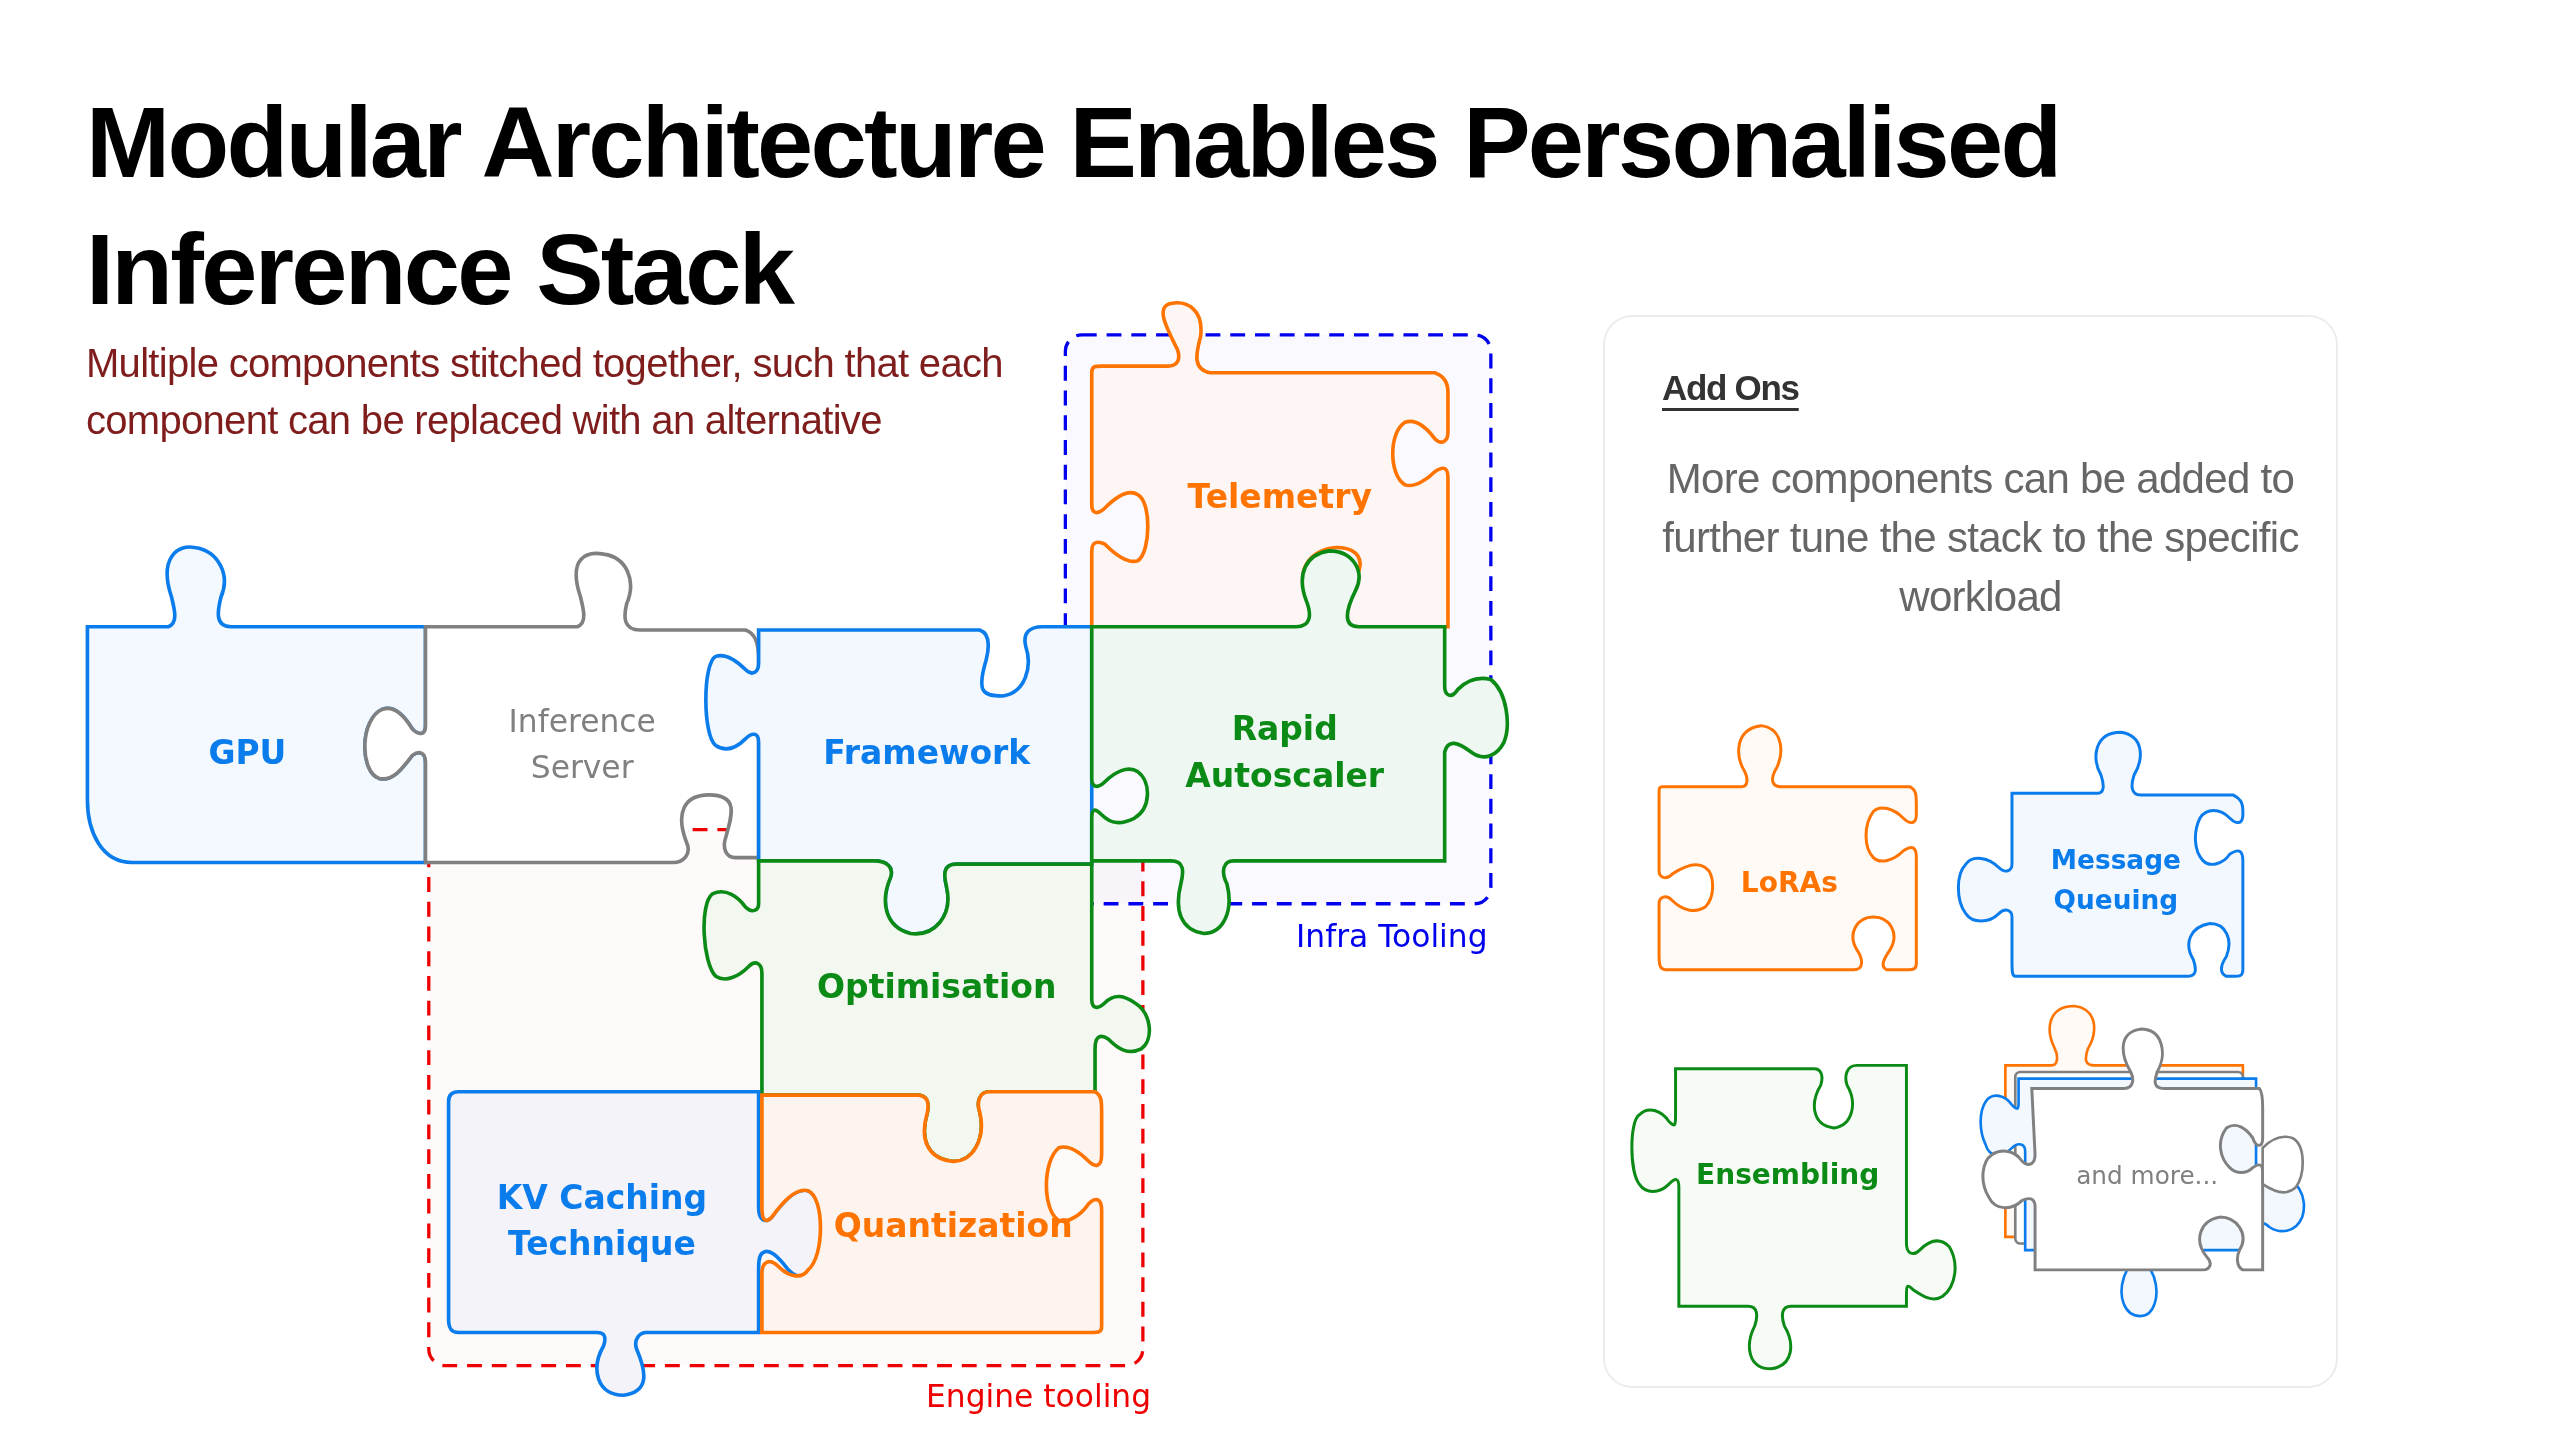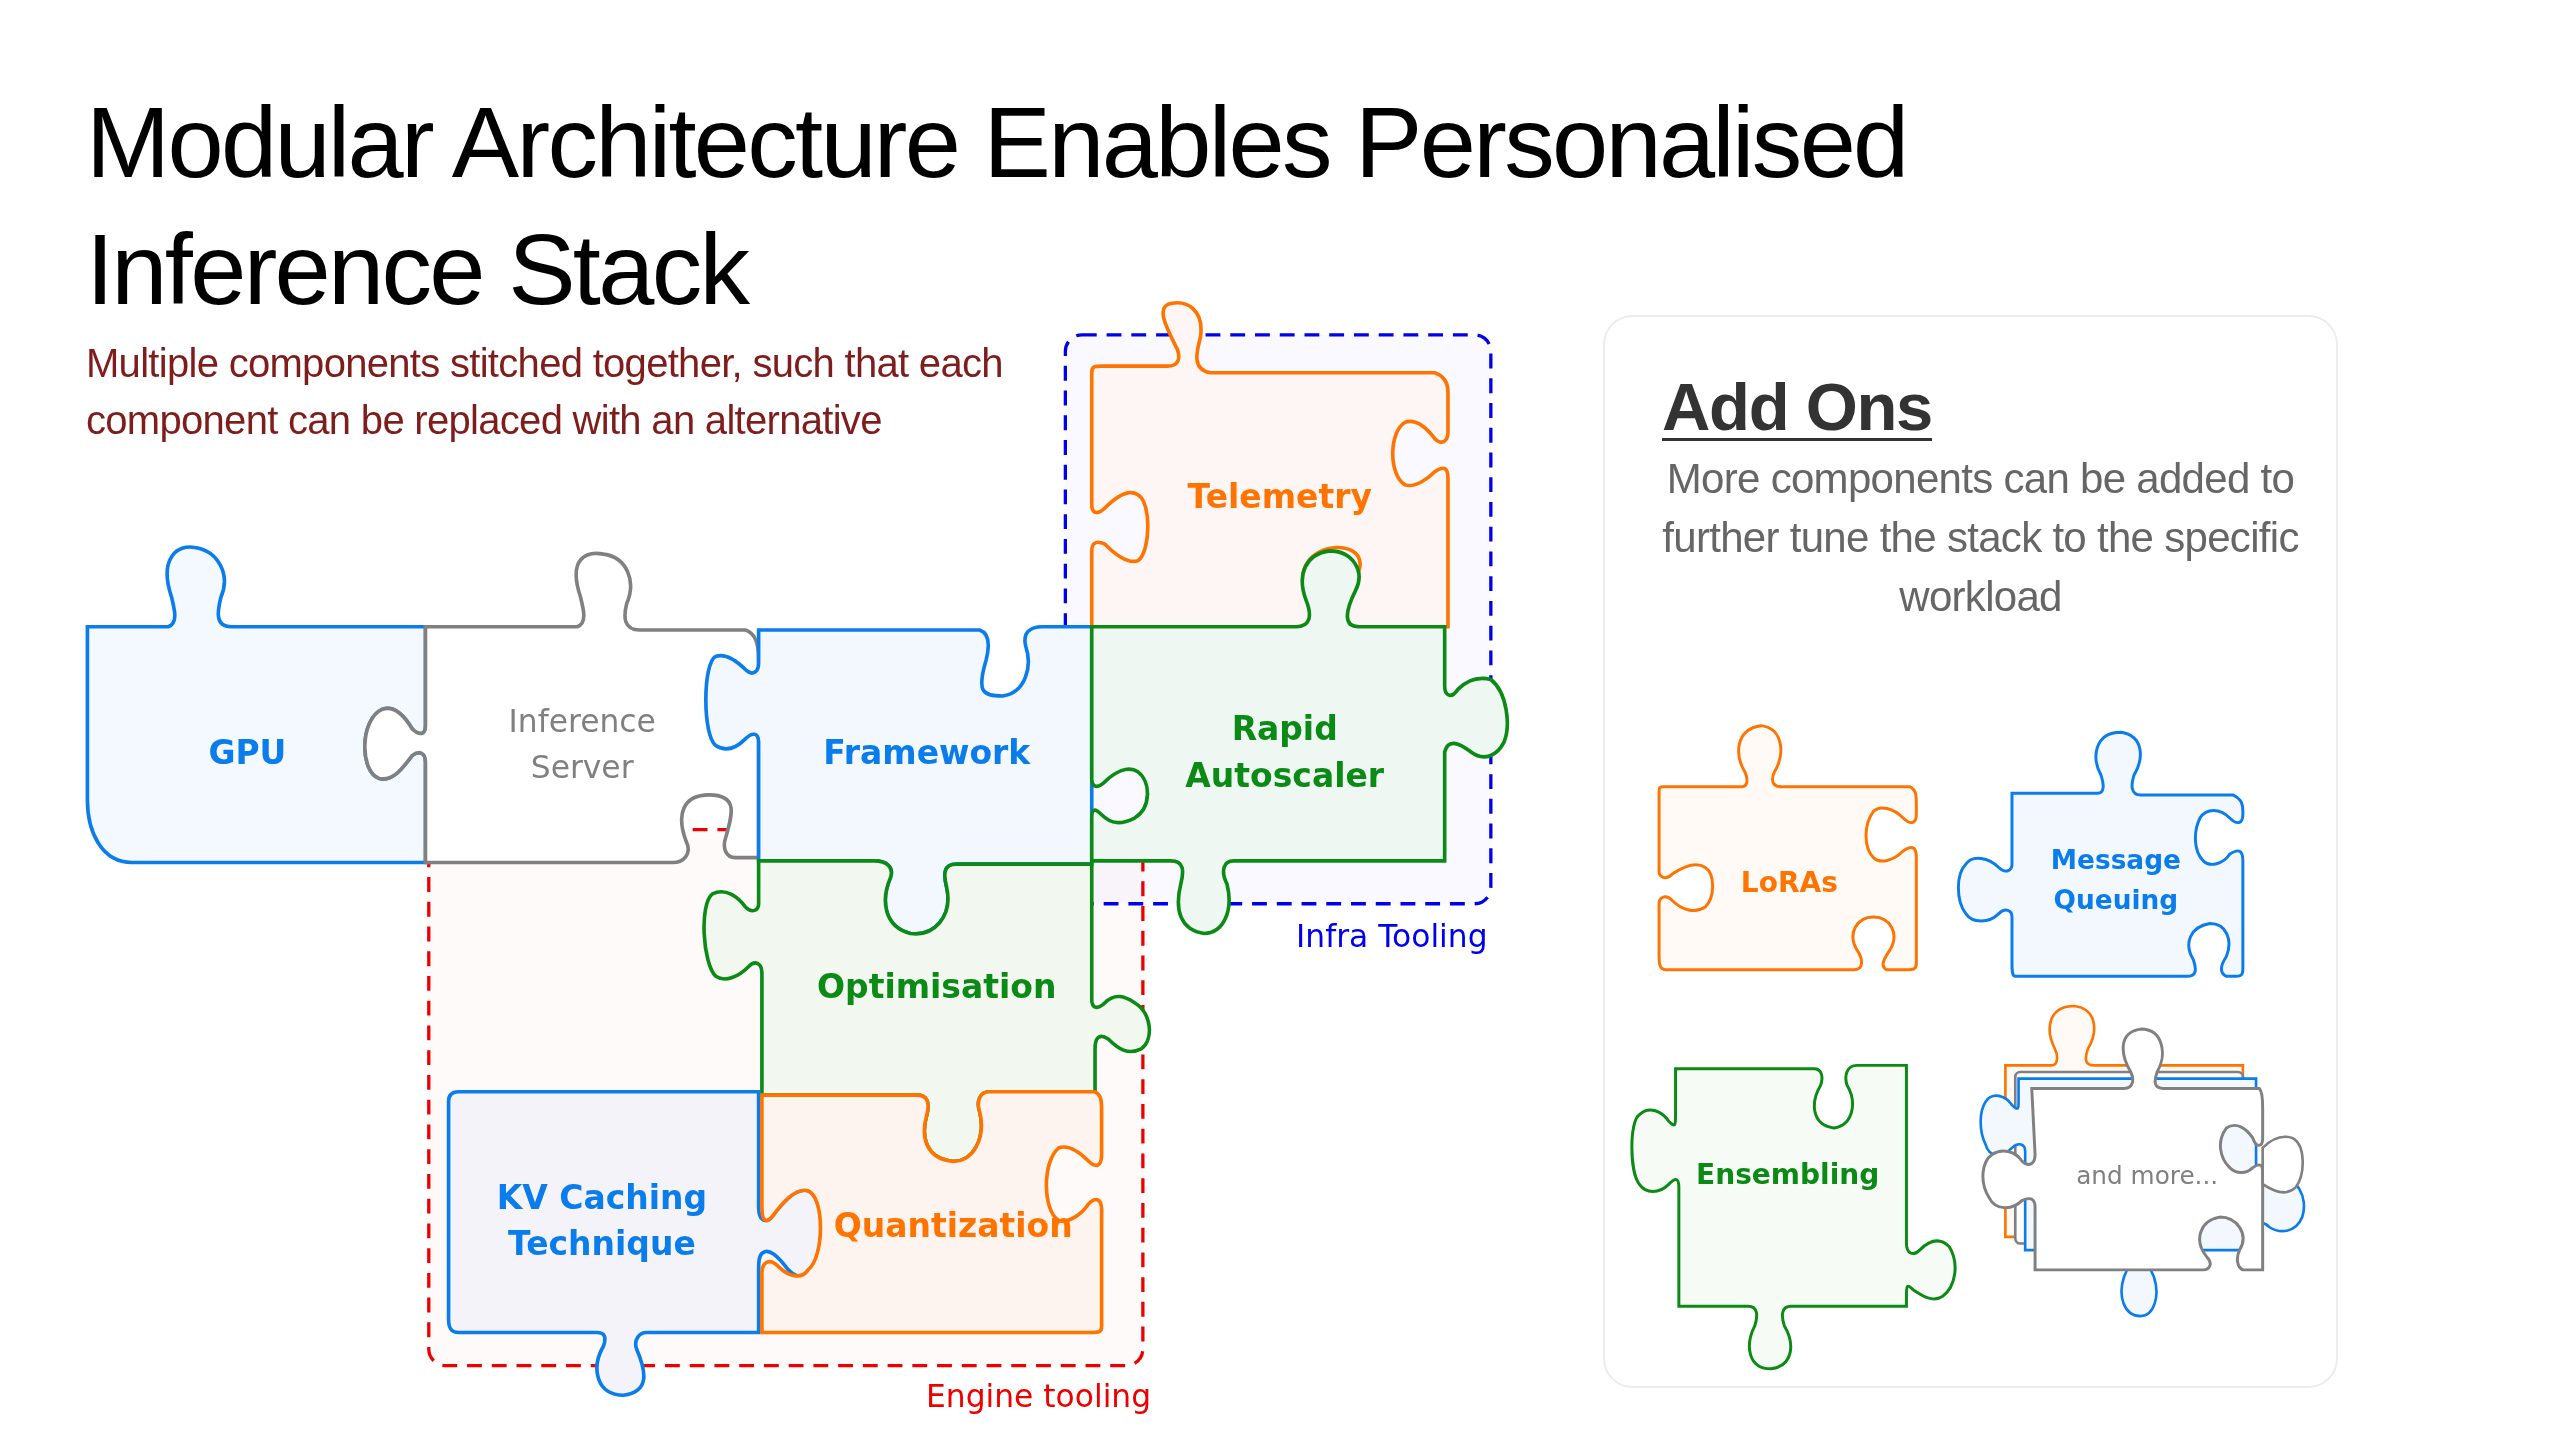--- a/index.html
+++ b/index.html
@@ -1,21 +1,21 @@
 <!DOCTYPE html>
 <html style="font-size:10.7px"><head>
 <meta charset="utf-8">
 <style>
   html, body { margin: 0; padding: 0; background: #ffffff; }
   body { width: 2576px; height: 1449px; overflow: hidden; position: relative; font-family: "Liberation Sans", sans-serif; }
-  .title { position: absolute; left: 86px; top: 79px; font-size: 101px; font-weight: 400; line-height: 127px; color: #000; letter-spacing: -2.7px; margin: 0; width: 2012px; }
+  .title { position: absolute; left: 86px; top: 79px; font-size: 101px; font-weight: 700; line-height: 127px; color: #000; letter-spacing: -2.7px; margin: 0; width: 2012px; }
   .subtitle { position: absolute; left: 86px; top: 335px; width: 926px; font-size: 40px; line-height: 57px; color: #7f1d1d; letter-spacing: -0.7px; }
   svg.diagram { position: absolute; left: 0; top: 0; width: 2576px; height: 1449px; }
   .card { position: absolute; left: 1603px; top: 315px; width: 735px; height: 1073px; border: 2.7px solid #ececec; border-radius: 29.5px; box-sizing: border-box; background: #fff; }
-  .card-title { position: absolute; left: 1662px; top: 368px; font-size: 67px; font-weight: 700; color: #333; letter-spacing: -1.3px; text-decoration: underline; text-decoration-thickness: 3.4px; text-underline-offset: 8px; }
+  .card-title { position: absolute; left: 1662px; top: 368px; font-size: 35px; font-weight: 700; color: #333; letter-spacing: -1.3px; text-decoration: underline; text-decoration-thickness: 3.4px; text-underline-offset: 8px; }
   .card-desc { position: absolute; left: 1662px; top: 449px; width: 637px; font-size: 42px; line-height: 59px; color: #666; letter-spacing: -0.7px; text-align: center; }
   .lbl { font-family: "DejaVu Sans", sans-serif; font-weight: 700; text-anchor: middle; }
   .grp { font-family: "DejaVu Sans", sans-serif; text-anchor: end; }
 </style>
 </head>
 <body>
 
 <div class="title">Modular Architecture Enables Personalised Inference Stack</div>
 <div class="subtitle">Multiple components stitched together, such that each component can be replaced with an alternative</div>
 

